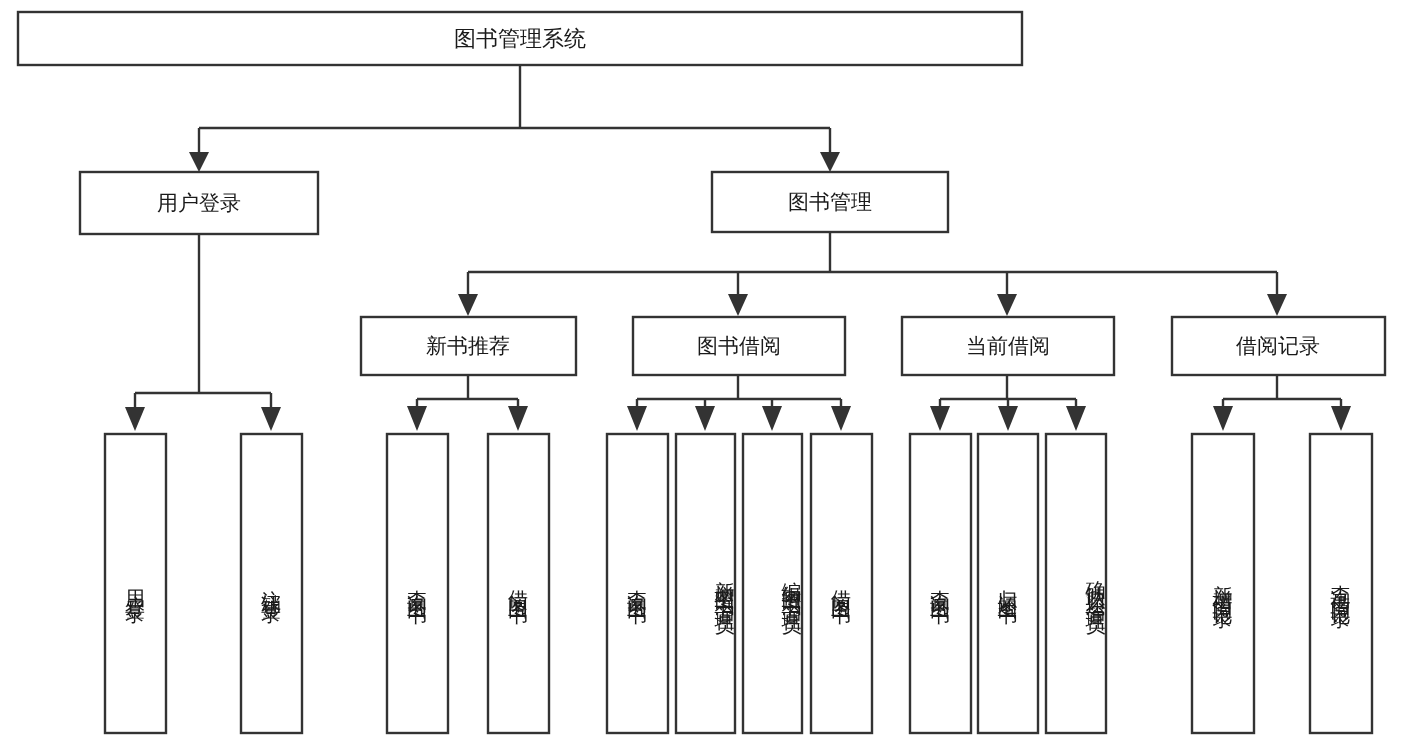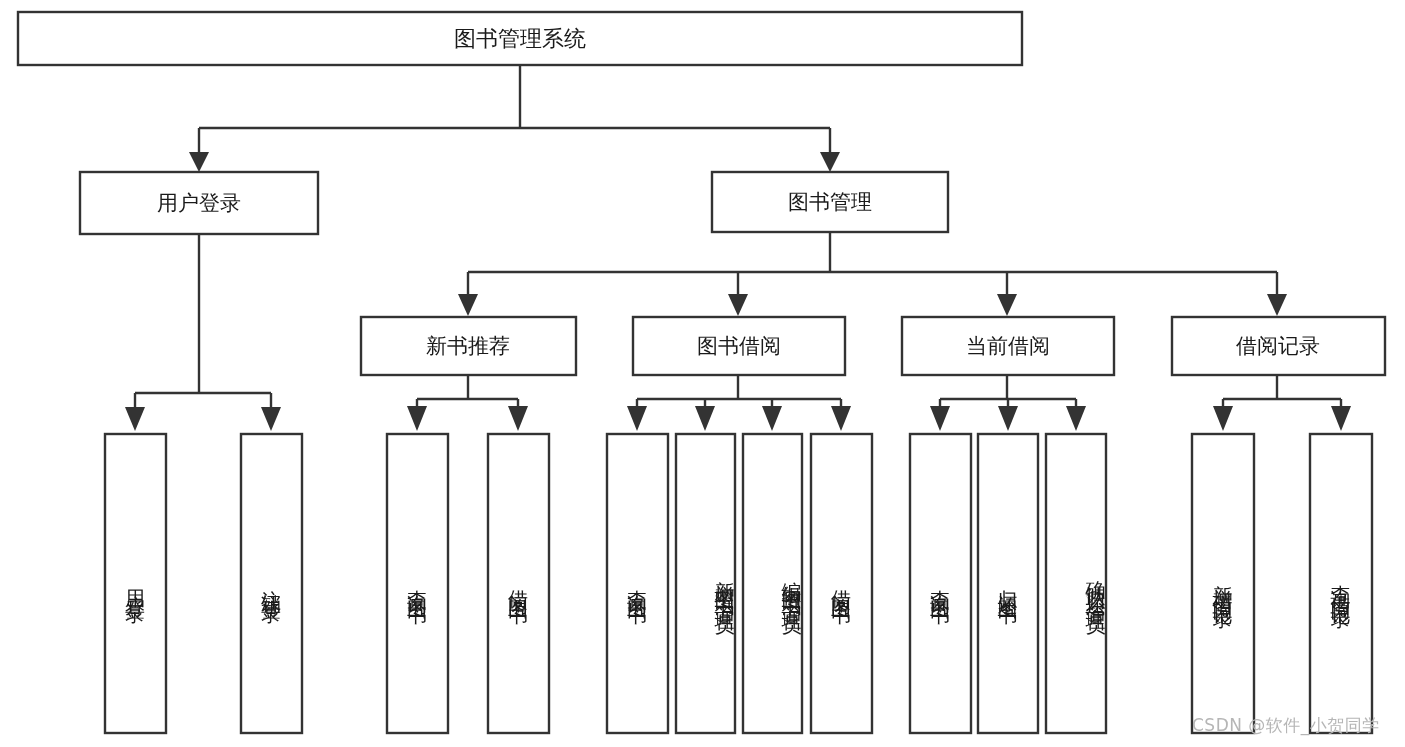--- a/index.html
+++ b/index.html
@@ -216,15 +216,14 @@
   <div class="leaf-label" style="left:743px; top:434px; width:59px; height:299px; align-items:flex-start; padding-top:8px; box-sizing:border-box;">编辑图书（管理员）</div>
   <div class="leaf-label" style="left:811px; top:434px; width:61px; height:299px;">借阅图书</div>
 
   <div class="leaf-label" style="left:910px; top:434px; width:61px; height:299px;">查询图书</div>
   <div class="leaf-label" style="left:978px; top:434px; width:60px; height:299px;">归还图书</div>
   <div class="leaf-label" style="left:1046px; top:434px; width:60px; height:299px; align-items:flex-start; padding-top:8px; box-sizing:border-box;">确认归还（管理员）</div>
 
   <div class="leaf-label" style="left:1192px; top:434px; width:62px; height:299px;">新增借阅记录</div>
   <div class="leaf-label" style="left:1310px; top:434px; width:62px; height:299px;">查询借阅记录</div>
 
-  <div class="watermark">CSDN @软件_小贺同学</div>
 
 </div>
 
 </body></html>

